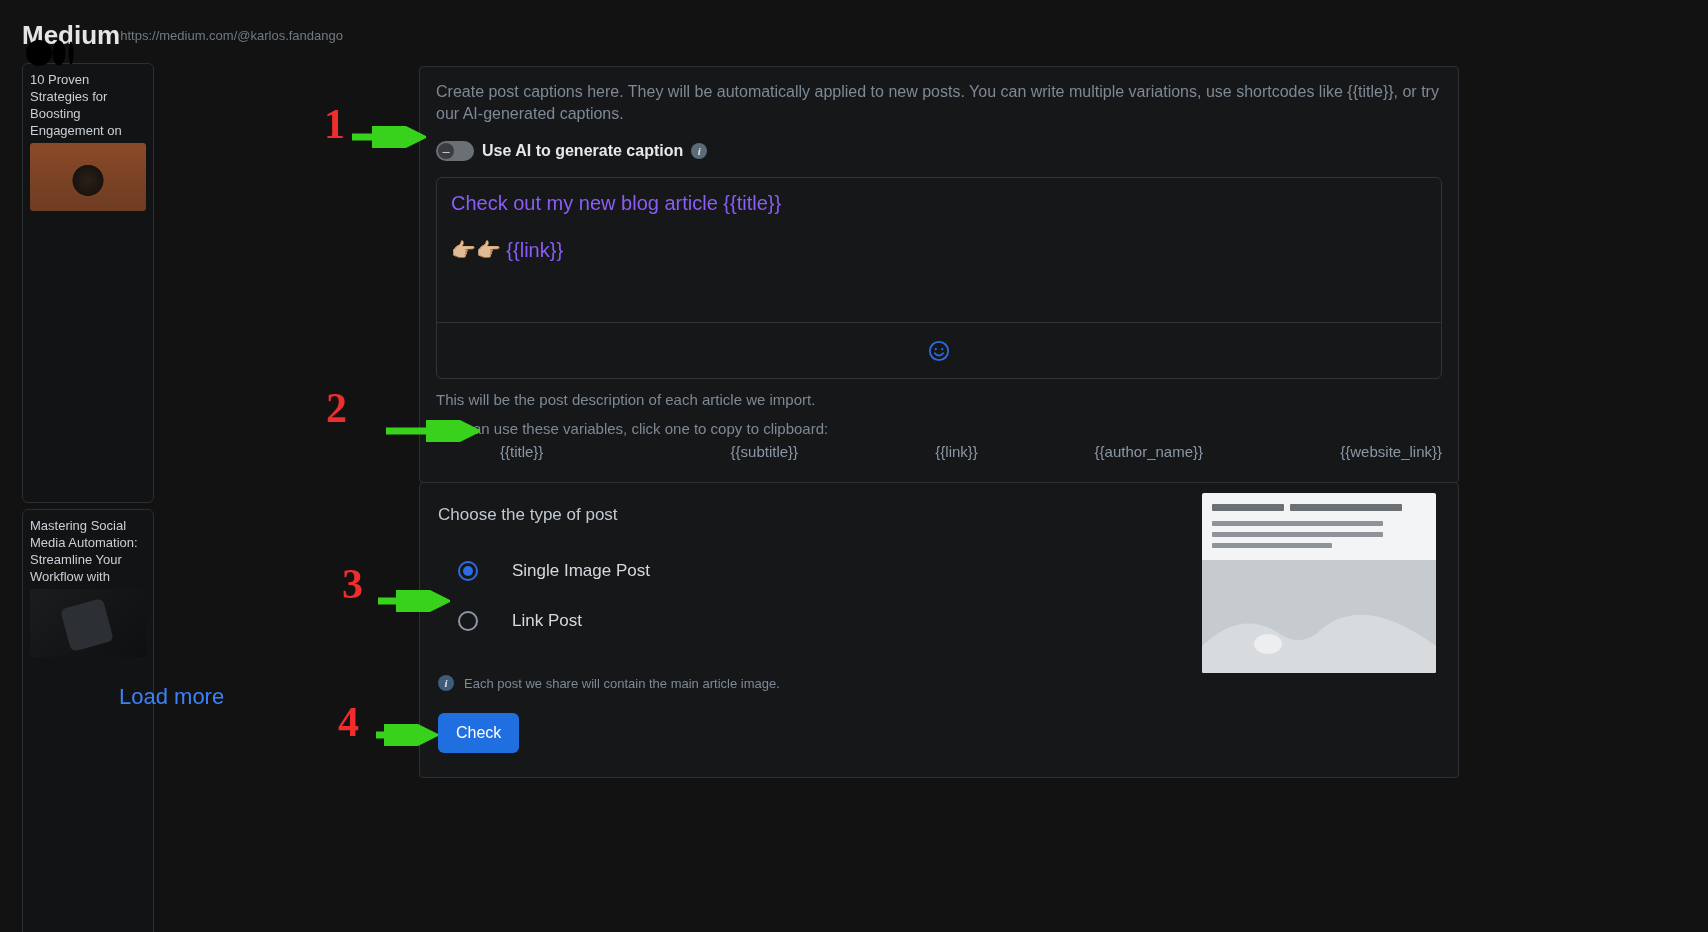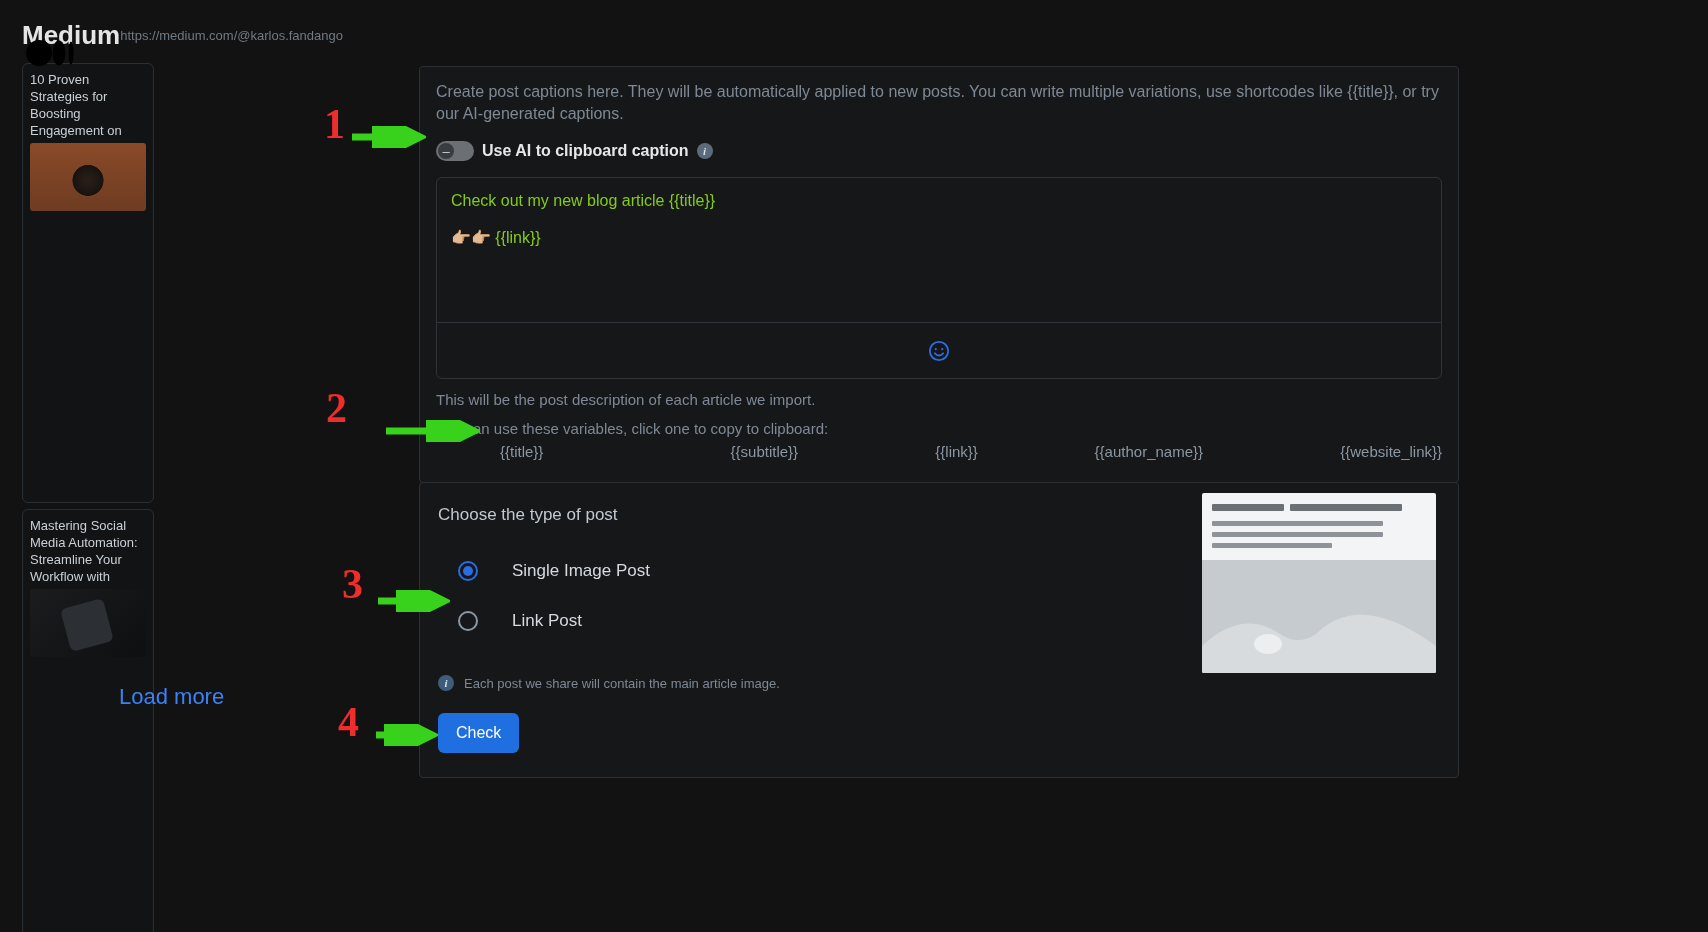--- a/index.html
+++ b/index.html
@@ -145,22 +145,22 @@
     border-radius: 6px;
     overflow: hidden;
   }
   .caption-text {
     width: 100%;
     height: 140px;
     background: transparent;
     border: none;
     resize: none;
     padding: 14px 14px;
-    font-size: 16px;
-    color: #84cc16;
+    font-size: 20px;
+    color: #8b5cf6;
     font-family: inherit;
     outline: none;
   }
   .emoji-bar {
     border-top: 1px solid #2f343a;
     height: 56px;
     display: flex;
     align-items: center;
     justify-content: center;
   }
@@ -306,21 +306,21 @@
   </div>
 </div>
 <a class="load-more">Load more</a>
 
 <div class="panel panel-top">
   <div class="intro">Create post captions here. They will be automatically applied to new posts. You can write multiple variations, use shortcodes like {{title}}, or try our AI-generated captions.</div>
   <div class="ai-row">
     <div class="toggle">
       <div class="toggle-knob">–</div>
     </div>
-    <span class="ai-label">Use AI to clipboard caption</span>
+    <span class="ai-label">Use AI to generate caption</span>
     <span class="info-circle">i</span>
   </div>
   <div class="caption-box">
     <textarea class="caption-text" style="">Check out my new blog article {{title}}
 
 👉🏼👉🏼 {{link}}</textarea>
     <div class="emoji-bar">
       <span class="emoji-btn">
         <svg viewBox="0 0 24 24" width="22" height="22" fill="none" stroke="#2c6be0" stroke-width="2">
           <circle cx="12" cy="12" r="10"></circle>

